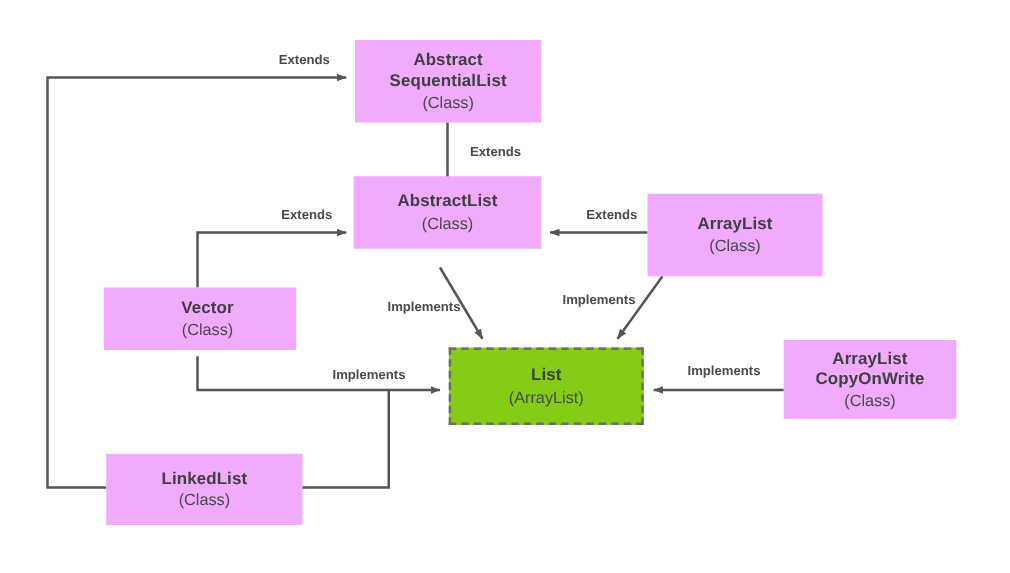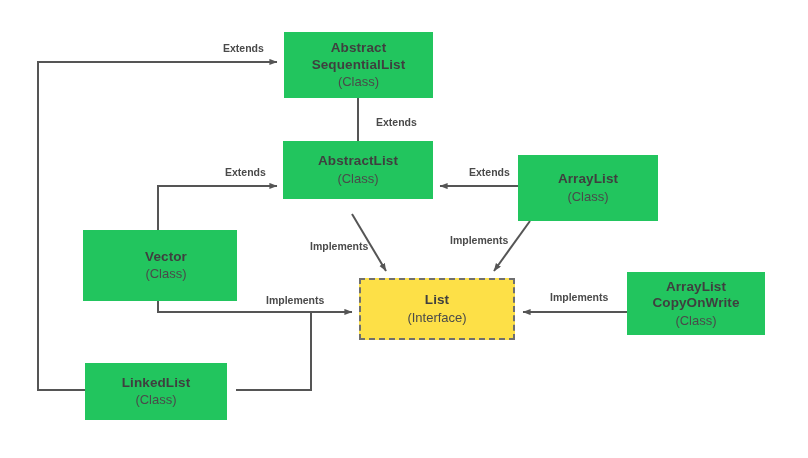--- a/index.html
+++ b/index.html
@@ -8,37 +8,37 @@
     font-family:"Liberation Sans", sans-serif;
     width:808px;height:458px;
     position:relative;overflow:hidden;
   }
   #diagram-root{
     position:relative;width:808px;height:458px;background:#ffffff;
   }
   svg.edges{position:absolute;left:0;top:0;width:808px;height:458px;}
   .node{
     position:absolute;
-    background:#22c55e;
+    background:#f0abfc;
     display:flex;flex-direction:column;
     align-items:center;justify-content:center;
     text-align:center;
     color:#444444;
     line-height:1.22;
     box-sizing:border-box;
   }
   .node .nm{
     font-weight:bold;font-size:13.5px;color:#3f3f3f;
     letter-spacing:0.1px;white-space:pre-line;
   }
   .node .st{
     font-size:13px;color:#4a4a4a;font-weight:normal;margin-top:1px;
   }
   .node.iface{
-    background:#fde047;
+    background:#84cc16;
     border:2px dashed #6f6f6f;
   }
   .edge-label{
     position:absolute;
     font-size:10.5px;font-weight:bold;color:#4a4a4a;
     white-space:nowrap;
     background:transparent;
     margin-left:10px;
   }
 </style>
@@ -82,37 +82,37 @@
   <div class="node" style="left:283px;top:141px;width:150px;height:58px;">
     <div class="nm">AbstractList</div>
     <div class="st">(Class)</div>
   </div>
 
   <div class="node" style="left:518px;top:155px;width:140px;height:66px;">
     <div class="nm">ArrayList</div>
     <div class="st">(Class)</div>
   </div>
 
-  <div class="node" style="left:83px;top:230px;width:154px;height:71px;padding-left:12px;">
+  <div class="node" style="left:83px;top:230px;width:154px;height:50px;padding-left:12px;">
     <div class="nm">Vector</div>
     <div class="st">(Class)</div>
   </div>
 
   <div class="node iface" style="left:359px;top:278px;width:156px;height:62px;">
     <div class="nm">List</div>
-    <div class="st">(Interface)</div>
+    <div class="st">(ArrayList)</div>
   </div>
 
   <div class="node" style="left:627px;top:272px;width:138px;height:63px;">
     <div class="nm">ArrayList
 CopyOnWrite</div>
     <div class="st">(Class)</div>
   </div>
 
-  <div class="node" style="left:85px;top:363px;width:142px;height:57px;">
+  <div class="node" style="left:85px;top:363px;width:157px;height:57px;">
     <div class="nm">LinkedList</div>
     <div class="st">(Class)</div>
   </div>
 
   <div class="edge-label" style="left:213px;top:42px;">Extends</div>
 
   <div class="edge-label" style="left:366px;top:116px;">Extends</div>
 
   <div class="edge-label" style="left:215px;top:166px;">Extends</div>
 

